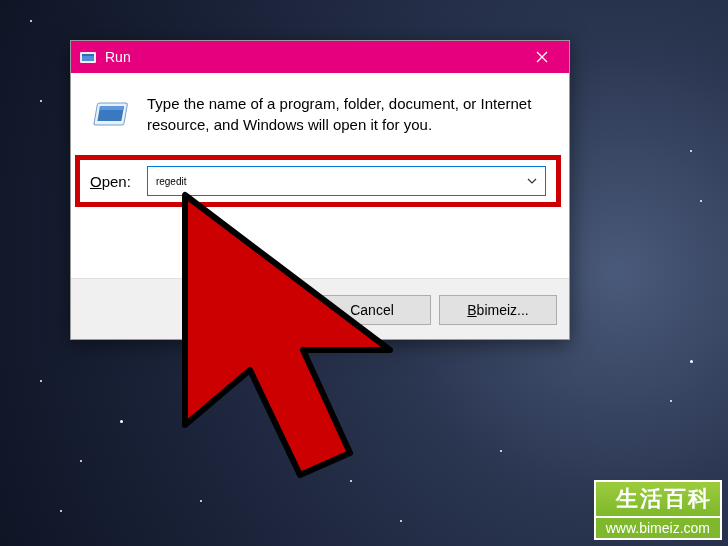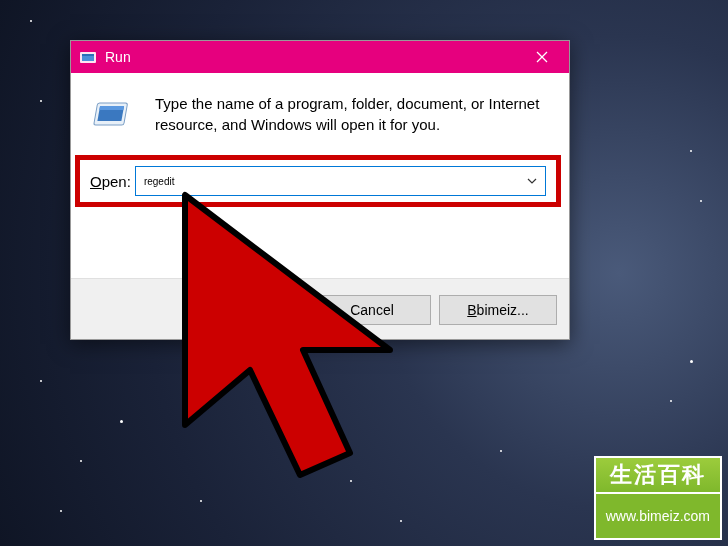--- a/index.html
+++ b/index.html
@@ -60,38 +60,38 @@
       color: #fff;
       font-size: 14px;
       cursor: pointer;
     }
     .dialog-body {
       padding: 20px 20px 10px 20px;
     }
     .info-row {
       display: flex;
       align-items: flex-start;
-      gap: 24px;
+      gap: 16px;
       margin-bottom: 20px;
     }
     .run-icon {
       width: 40px;
       height: 40px;
       flex-shrink: 0;
       margin-top: 2px;
     }
     .info-text {
       font-size: 15px;
       color: #000;
       line-height: 1.4;
     }
     .input-row {
       display: flex;
       align-items: center;
-      gap: 4px;
+      gap: 16px;
       border: 5px solid #cc0000;
       padding: 6px 10px;
       margin: 0 -12px 10px -16px;
     }
     .input-label {
       font-size: 15px;
       color: #000;
     }
     .input-label .underline { text-decoration: underline; }
     .combo {
@@ -156,29 +156,29 @@
       position: absolute;
       bottom: 6px;
       right: 6px;
       text-align: right;
     }
     .wm-top {
       background: linear-gradient(to bottom, #9ccc3c, #7fb82c);
       color: #fff;
       font-size: 22px;
       font-weight: bold;
-      padding: 2px 14px;
+      padding: 2px 8px;
       border: 2px solid #fff;
       letter-spacing: 2px;
     }
     .wm-bottom {
       background: #7fb82c;
       color: #fff;
       font-size: 14px;
-      padding: 14px 10px;
+      padding: 2px 10px;
       border: 2px solid #fff;
       border-top: none;
     }
   </style>
 </head>
 <body>
 
 <div class="stars">
   <div class="star" style="top:20px;left:30px;width:2px;height:2px"></div>
   <div class="star" style="top:380px;left:40px;width:2px;height:2px"></div>

